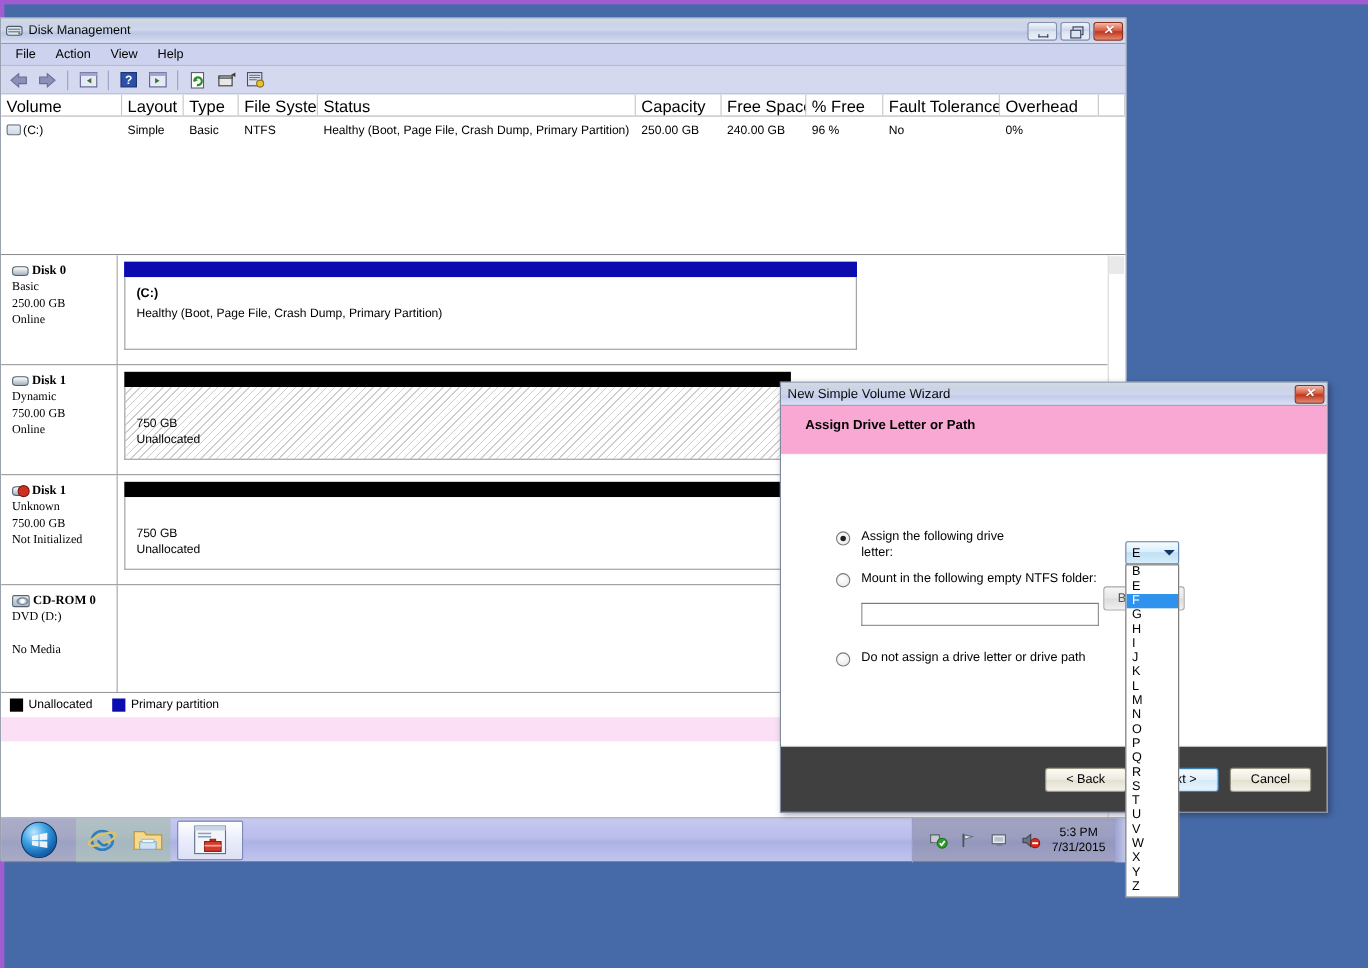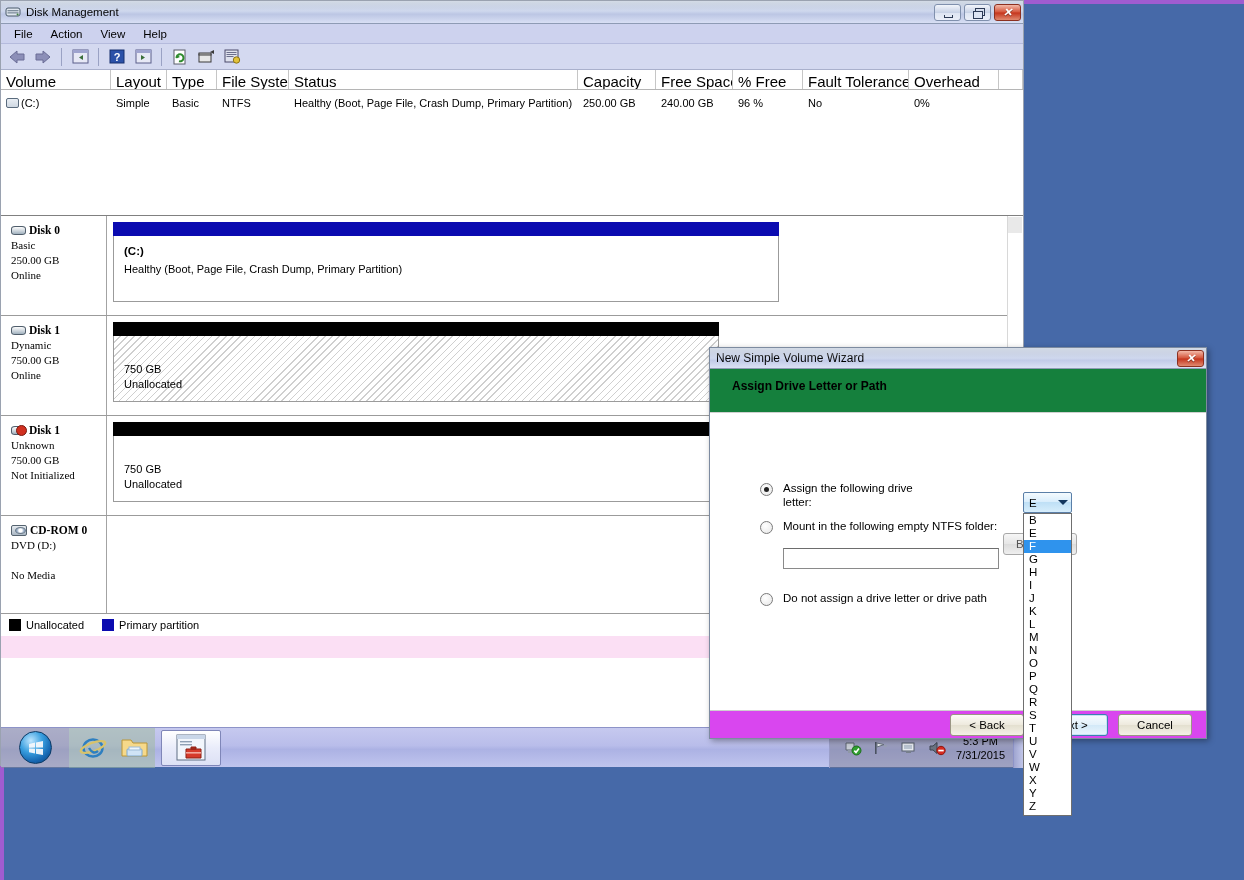--- a/index.html
+++ b/index.html
@@ -18,21 +18,21 @@
     position: absolute; left: 0; top: 0; width: 1244px; height: 4px;
     background: #a05cd0;
   }
   #desktop-left-strip {
     position: absolute; left: 0; top: 0; width: 4px; height: 880px;
     background: #a05cd0;
   }
 
   
   #dm-window {
-    position: absolute; left: 0; top: 0;
+    position: absolute; left: 0; top: 16px;
     width: 1024px; height: 766px;
     background: #ffffff;
     border: 1px solid #9aa2b0;
     display: flex; flex-direction: column;
   }
   .titlebar {
     height: 23px;
     background: linear-gradient(to bottom, #9fb0c8 0%, #b8c4dc 22%, #cfd8ee 45%, #bcc6e4 60%, #d8dff4 100%);
     display: flex; align-items: center;
     padding: 0 2px 0 4px;
@@ -217,21 +217,21 @@
     display:flex; flex-direction:column;
   }
   .wz-title {
     height: 21px;
     background: linear-gradient(to bottom,#9fb0c8 0%, #b9c4dc 25%, #cfd8ee 50%, #c2cbe8 62%, #dbe1f5 100%);
     display:flex; align-items:center; padding: 0 2px 0 6px;
     border-bottom:1px solid #8e9bb4;
   }
   .wz-title-text { font-size: 12px; flex:1 1 auto; }
   .wz-head {
-    background:#15803d; border-bottom: 1px solid #d0d0d0;
+    background:#f9a8d4; border-bottom: 1px solid #d0d0d0;
     padding: 10px 14px 12px 22px;
   }
   .wz-h1 { font-size: 12px; font-weight:bold; color:#000; margin-bottom: 7px;}
   .wz-sub { font-size: 11.5px; color:#000; padding-left: 20px; }
   .wz-body { flex: 1 1 auto; background:#fff; position: relative; padding: 40px 20px 0 50px; }
   .wz-opt { display:flex; align-items:flex-start; margin-bottom: 8px; position:relative;margin-top:28px;}
   .radio {
     width: 13px; height: 13px; border-radius:50%; flex:0 0 auto;
     border: 1px solid #7a7a7a; background: radial-gradient(circle at 40% 35%, #ffffff, #e6e6e6);
     margin-right: 10px; margin-top: 2px; position:relative; cursor:default;
@@ -266,21 +266,21 @@
   .caret-down { width:0;height:0;border-left:5px solid transparent;border-right:5px solid transparent;border-top:5px solid #13375e;}
   #drive-list {
     position:absolute; left: 1023px; top: 513px; width: 49px; height: 303px;
     background:#fff; border: 1px solid #6f6f6f; overflow: hidden;
     font-size: 11.5px;
   }
   #drive-list .li { height: 13px; line-height:13px; padding-left:5px; cursor:default;}
   #drive-list .li.sel { background:#2f93ed; color:#fff; }
 
   .wz-foot {
-    height: 28px; background:#d946ef; border-top: 1px solid #cfcfcf;
+    height: 60px; background:#404040; border-top: 1px solid #cfcfcf;
     display:flex; align-items:center; justify-content:flex-end; gap: 10px;
     padding-right: 14px;
     text-align: right;
   }
   .wz-btn {
     width: 74px; height: 22px; font-size: 11.5px; color:#000;
     background: linear-gradient(to bottom,#fcfcf6,#eeeade 48%,#e4e0d0 52%,#f4f1e6);
     border:1px solid #9a9684; border-radius:3px;
     display:flex; align-items:center; justify-content:center; cursor:default;
   }

